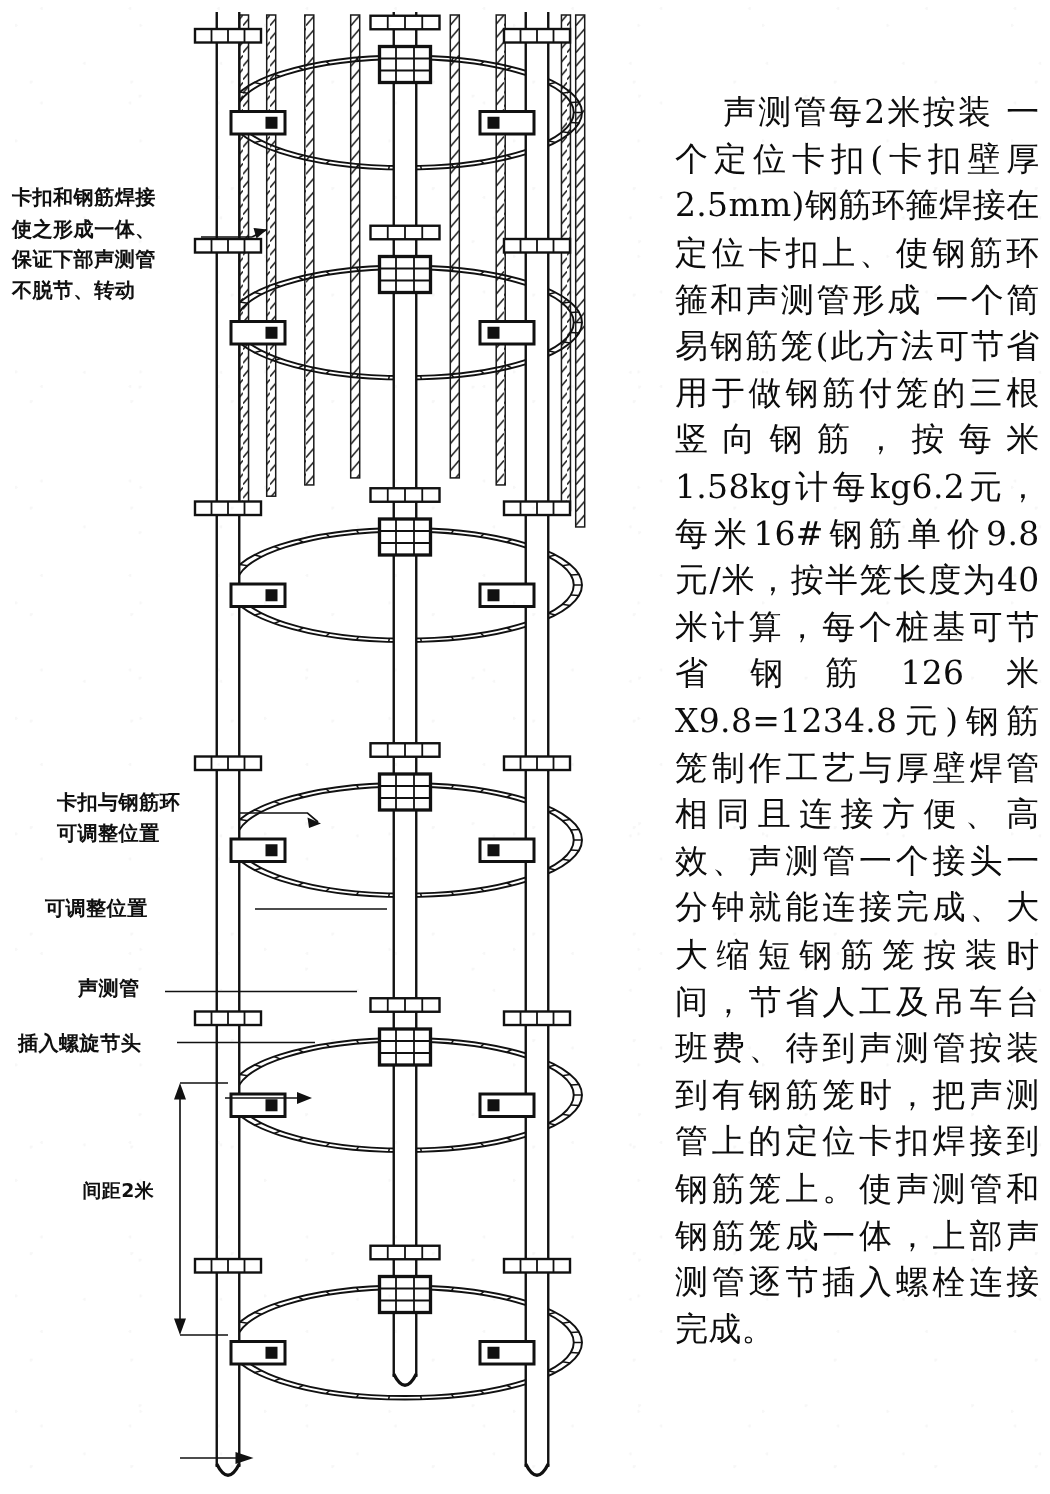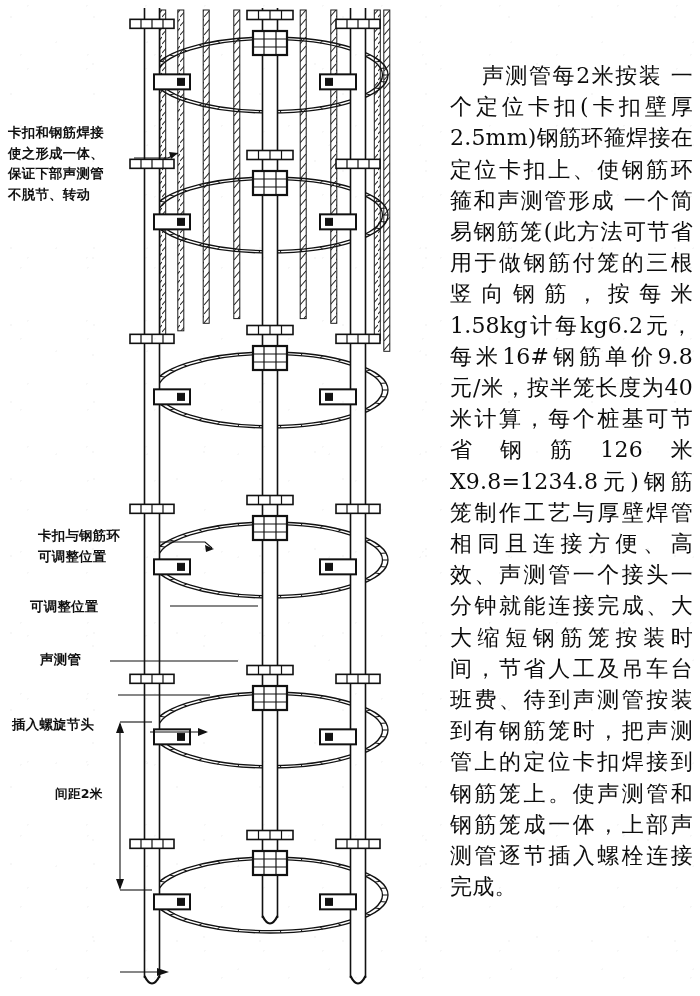--- a/index.html
+++ b/index.html
@@ -23,22 +23,22 @@
     letter-spacing:.3px;
     color:#101010;
     white-space:pre-line;
     font-weight:600;
   }
   .anno.small{font-size:12.6px;line-height:19px;}
 
   #anno-weld{left:8px;  top:123px;  width:150px;}
   #anno-weldpoint{left:38px; top:526px; width:145px;}
   #anno-hoop{left:30px; top:597px; width:150px;}
-  #anno-tube{left:40px; top:650px;}
-  #anno-screw{left:12px; top:687px;margin-top:28px;}
+  #anno-tube{left:52px; top:650px;}
+  #anno-screw{left:12px; top:687px;}
   #anno-clamp{left:14px; top:713px; width:150px;}
   #anno-spacing{left:55px; top:784px;}
   #anno-bottom{left:80px; top:1002px;}
 
   
   #body-text{
     position:absolute;
     left:450px; top:60px; width:243px;
     font-family:"DejaVu Serif","Liberation Serif",serif;
     font-size:22px;

